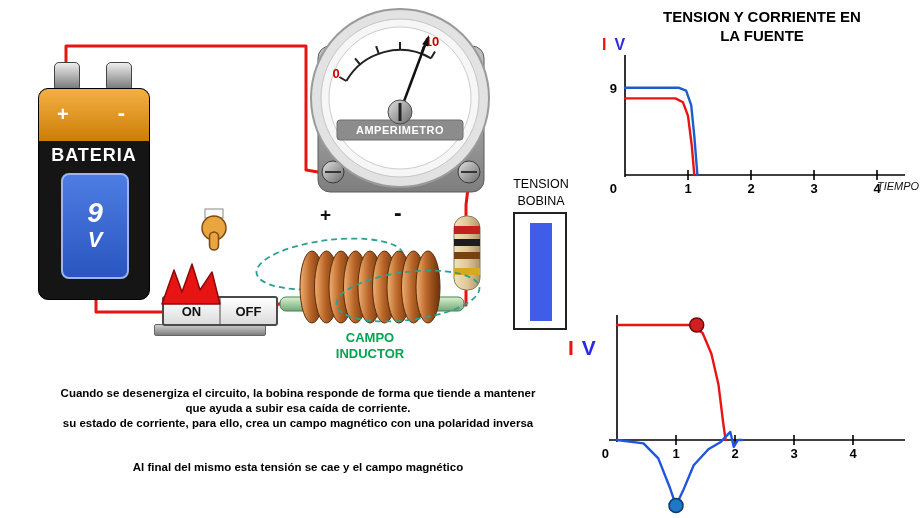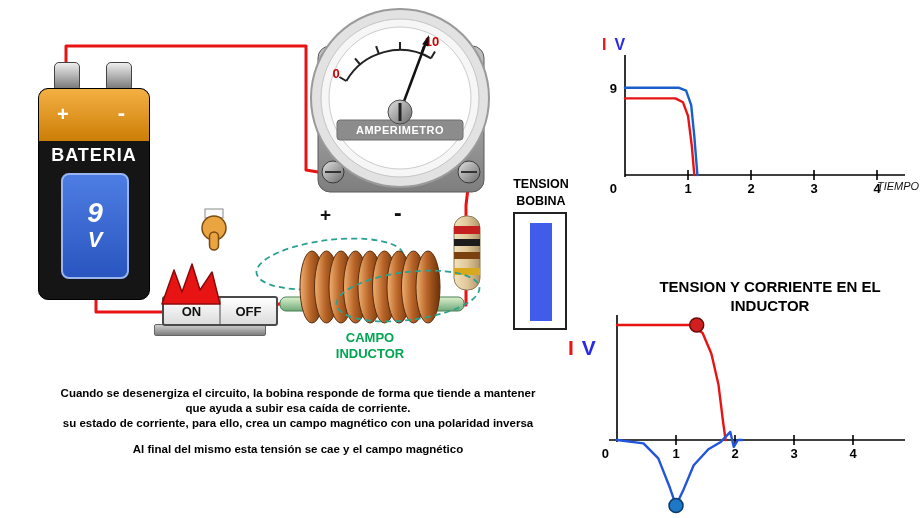--- a/index.html
+++ b/index.html
@@ -35,40 +35,40 @@
   .sw-cell{flex:1;display:flex;align-items:center;justify-content:center;font-weight:bold;font-size:13px;color:#111}
   .sw-off{border-left:2px solid #9a9a9a}
 
   
   .coil-plus{left:320px;top:204px;font-weight:bold;font-size:19px;color:#111}
   .coil-minus{left:394px;top:200px;font-weight:bold;font-size:23px;color:#111}
   .campo{left:308px;top:330px;width:124px;text-align:center;color:#00a651;font-weight:bold;font-size:13px;line-height:1.2}
   .field{fill:none;stroke:#2aa090;stroke-width:1.8;stroke-dasharray:6 4}
 
   
-  .tb-label{left:505px;top:176px;width:72px;text-align:center;font-weight:bold;font-size:12.5px;line-height:1.35;color:#000}
+  .tb-label{left:505px;top:176px;width:72px;text-align:center;font-weight:normal;font-size:12.5px;line-height:1.35;color:#000}
   .tb-box{left:513px;top:212px;width:54px;height:118px;background:#fff;border:2px solid #222}
   .tb-bar{left:15px;top:9px;width:22px;height:98px;background:#3f5de8}
 
   
   .chart-title{text-align:center;font-weight:bold;font-size:15px;line-height:1.25;color:#000}
   .t1{left:652px;top:8px;width:220px}
   .t2{left:658px;top:278px;width:224px}
   .iv{font-weight:bold;letter-spacing:2px}
   .iv1{left:602px;top:36px;font-size:16px}
   .iv2{left:568px;top:336px;font-size:21px}
   .c-red{color:#ee1111;margin-right:6px}
   .c-blue{color:#2a2ae6}
   .axis{stroke:#000;stroke-width:1.6}
   .tick{font-weight:bold;font-size:13px;fill:#000}
   .xlabel{font-style:italic;font-size:11px;fill:#111}
 
   
   .caption{left:20px;top:386px;width:556px;text-align:center;font-weight:bold;font-size:11.5px;line-height:1.32;color:#000}
-  .caption .gap{margin-top:10px}
+  .caption .gap{margin-top:28px}
 </style>
 </head>
 <body>
 
 <div class="canvas">
 
   <svg class="abs" style="left:0;top:0" width="921" height="518">
     <path class="wire" d="M66,72 L66,46 L306,46 L306,170 L324,173"></path>
     <path class="wire" d="M469,180 L466,205 L466,305 L459,305"></path>
     <path class="wire" d="M283,303 L256,310"></path>
@@ -194,20 +194,21 @@
   </svg>
 
   <div class="abs tb-label">
     <div>TENSION</div>
     <div>BOBINA</div>
   </div>
   <div class="abs tb-box">
     <div class="abs tb-bar"></div>
   </div>
 
+  <div class="abs chart-title t1">TENSION Y CORRIENTE EN LA FUENTE</div>
   <div class="abs iv iv1">
     <span class="c-red">I</span><span class="c-blue">V</span>
   </div>
   <svg class="abs" id="chart-fuente" style="left:580px;top:30px" width="341" height="180" viewBox="0 0 341 180">
       <line x1="45" y1="25" x2="45" y2="147" class="axis"></line>
       <line x1="45" y1="145" x2="325" y2="145" class="axis"></line>
       <line x1="108" y1="140" x2="108" y2="150" class="axis"></line>
       <text x="108" y="163" class="tick" text-anchor="middle">1</text>
       <line x1="171" y1="140" x2="171" y2="150" class="axis"></line>
       <text x="171" y="163" class="tick" text-anchor="middle">2</text>
@@ -215,21 +216,20 @@
       <text x="234" y="163" class="tick" text-anchor="middle">3</text>
       <line x1="297" y1="140" x2="297" y2="150" class="axis"></line>
       <text x="297" y="163" class="tick" text-anchor="middle">4</text>
       <text x="37" y="62.7" class="tick" text-anchor="end">9</text>
       <text x="37" y="163" class="tick" text-anchor="end">0</text>
       <text x="297" y="160" class="xlabel">TIEMPO</text>
       <polyline points="45.0,57.7 98.5,57.7 106.1,60.6 111.2,75.2 114.3,106.2 117.4,145.0" fill="none" stroke="#1a5ecc" stroke-width="2.4" stroke-linejoin="round" stroke-linecap="round"></polyline>
       <polyline points="45.0,68.4 95.4,68.4 103.0,72.3 108.0,85.8 111.8,115.9 114.3,145.0" fill="none" stroke="#e81414" stroke-width="2.4" stroke-linejoin="round" stroke-linecap="round"></polyline>
     </svg>
 
-  <div class="abs chart-title t2">TENSION Y CORRIENTE EN EL INDUCTOR</div>
   <div class="abs iv iv2">
     <span class="c-red">I</span><span class="c-blue">V</span>
   </div>
   <svg class="abs" id="chart-inductor" style="left:560px;top:268px" width="361" height="250" viewBox="0 0 361 250">
       <line x1="57" y1="47" x2="57" y2="174" class="axis"></line>
       <line x1="49" y1="172" x2="345" y2="172" class="axis"></line>
       <line x1="116" y1="167" x2="116" y2="177" class="axis"></line>
       <text x="116" y="190" class="tick" text-anchor="middle">1</text>
       <line x1="175" y1="167" x2="175" y2="177" class="axis"></line>
       <text x="175" y="190" class="tick" text-anchor="middle">2</text>

